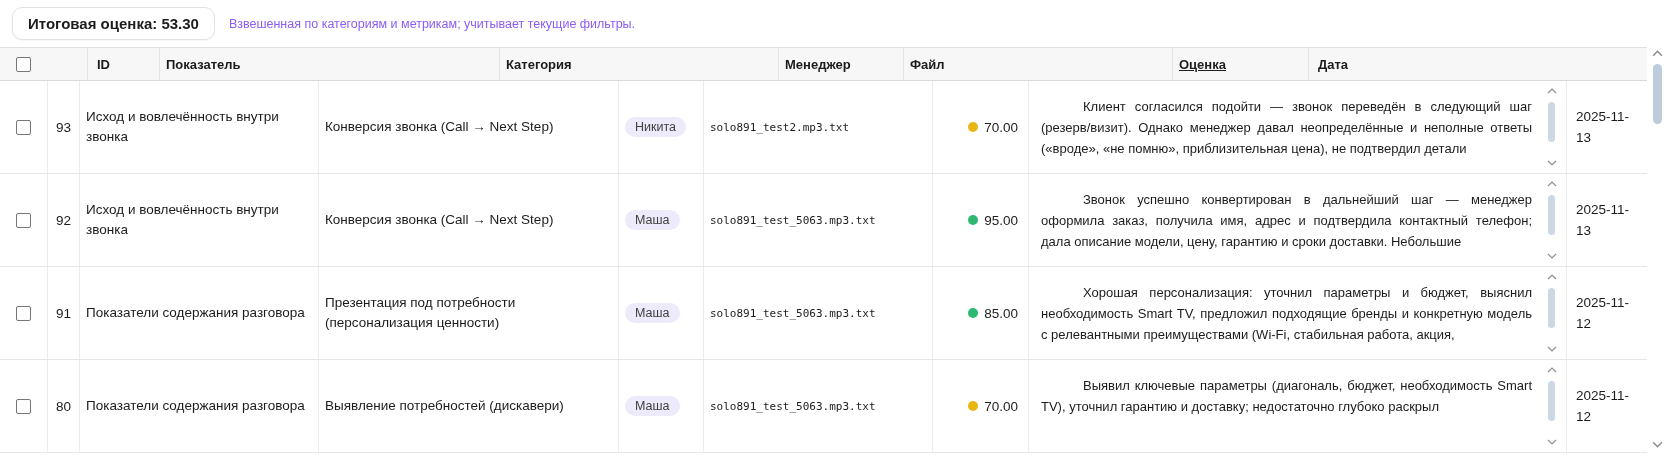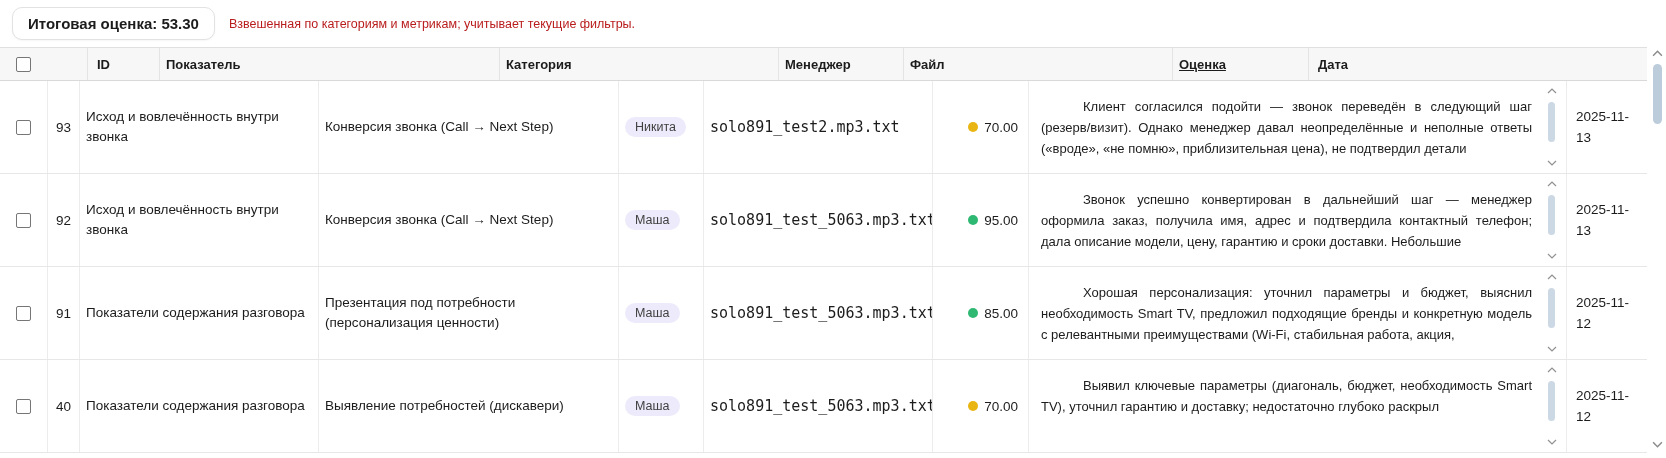--- a/index.html
+++ b/index.html
@@ -4,21 +4,21 @@
 <style>
   * { box-sizing: border-box; margin: 0; padding: 0; }
   html,body { width: 1666px; height: 458px; background: #fff; overflow: hidden;
               font-family: "Liberation Sans", "DejaVu Sans", sans-serif; color: #1c1c1c; }
 
   
   .topbar { height: 47px; display: flex; align-items: center; padding: 0 12px; }
   .score-pill { display: inline-block; border: 1px solid #e2e2e2; border-radius: 10px;
                 background: #fff; padding: 7px 15px; font-size: 15px; font-weight: 700;
                 box-shadow: 0 1px 2px rgba(0,0,0,0.04); white-space: nowrap; text-align: center; }
-  .score-sub { margin-left: 14px; font-size: 12.5px; color: #b91c1c; }
+  .score-sub { margin-left: 14px; font-size: 12.5px; color: #8b5cf6; }
 
   
   .table { width: 1647px; border-top: 1px solid #e0e0e0; }
   .thead { display: flex; height: 33px; background: #f7f7f8; border-bottom: 1px solid #d9d9d9;
            font-size: 13px; font-weight: 700; gap: 40px; }
   .thead .cell { display: flex; align-items: center; }
   .trow { display: flex; height: 93px; border-bottom: 1px solid #e7e7e7; background: #fff;
           font-size: 13.5px; }
   .cell { padding: 0 6px; display: flex; align-items: center; overflow: hidden; }
   .thead .cell + .cell, .trow .cell + .cell { border-left: 1px solid #ececec; }
@@ -36,21 +36,21 @@
 
   .thead .c-score { justify-content: flex-start; text-decoration: underline; }
   .wraptext { line-height: 20px; }
 
   .checkbox { width: 15px; height: 15px; border: 1px solid #767676; border-radius: 2px;
               background: #fff; display: inline-block; cursor: pointer; }
 
   .badge { display: inline-block; border-radius: 10px; padding: 3px 10px; font-size: 12.5px;
            color: #404040; background: #edebfb; white-space: nowrap; }
 
-  .mono { font-family: "DejaVu Sans Mono", "Liberation Mono", monospace; font-size: 15px;
+  .mono { font-family: "DejaVu Sans Mono", "Liberation Mono", monospace; font-size: 11px;
           white-space: nowrap; }
 
   .dot { width: 10px; height: 10px; border-radius: 50%; display: inline-block; margin-right: 6px;
          flex: 0 0 auto; }
 
   .just-text { width: 100%; height: 63px; overflow: hidden; font-size: 13px; line-height: 21px;
                text-align: justify; text-indent: 42px; cursor: text; }
 
   
   .mini-scroll { position: absolute; right: 8px; top: 7px; bottom: 7px; width: 12px;
@@ -209,21 +209,21 @@
     <div class="cell c-date">
       <span class="date-span">2025-11-12</span>
     </div>
   </div>
 
   <div class="trow">
     <div class="cell c-check">
       <span class="checkbox"></span>
     </div>
     <div class="cell c-id">
-      <span>40</span>
+      <span>80</span>
     </div>
     <div class="cell c-cat">
       <span class="wraptext">Показатели содержания разговора</span>
     </div>
     <div class="cell c-metric">
       <span class="wraptext">Выявление потребностей (дискавери)</span>
     </div>
     <div class="cell c-mgr">
       <span class="badge" style="background: rgb(237, 235, 251);">Маша</span>
     </div>

